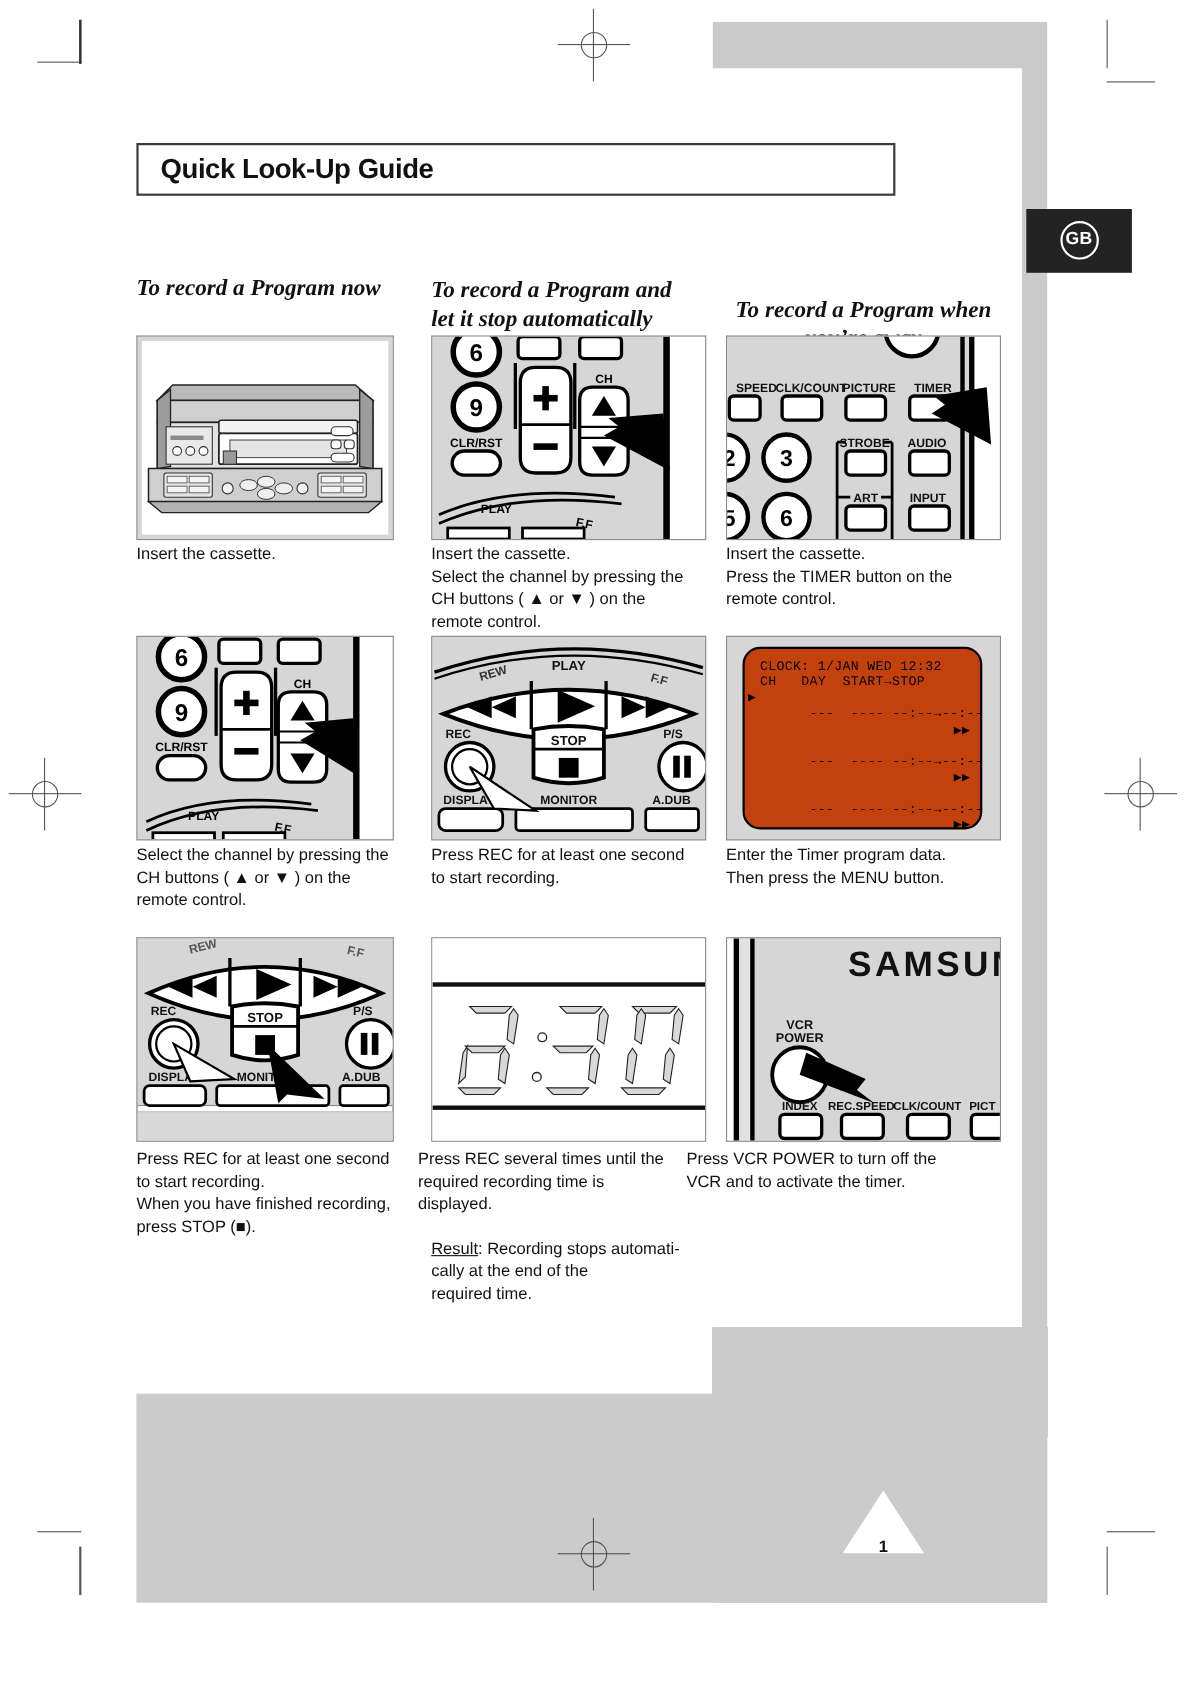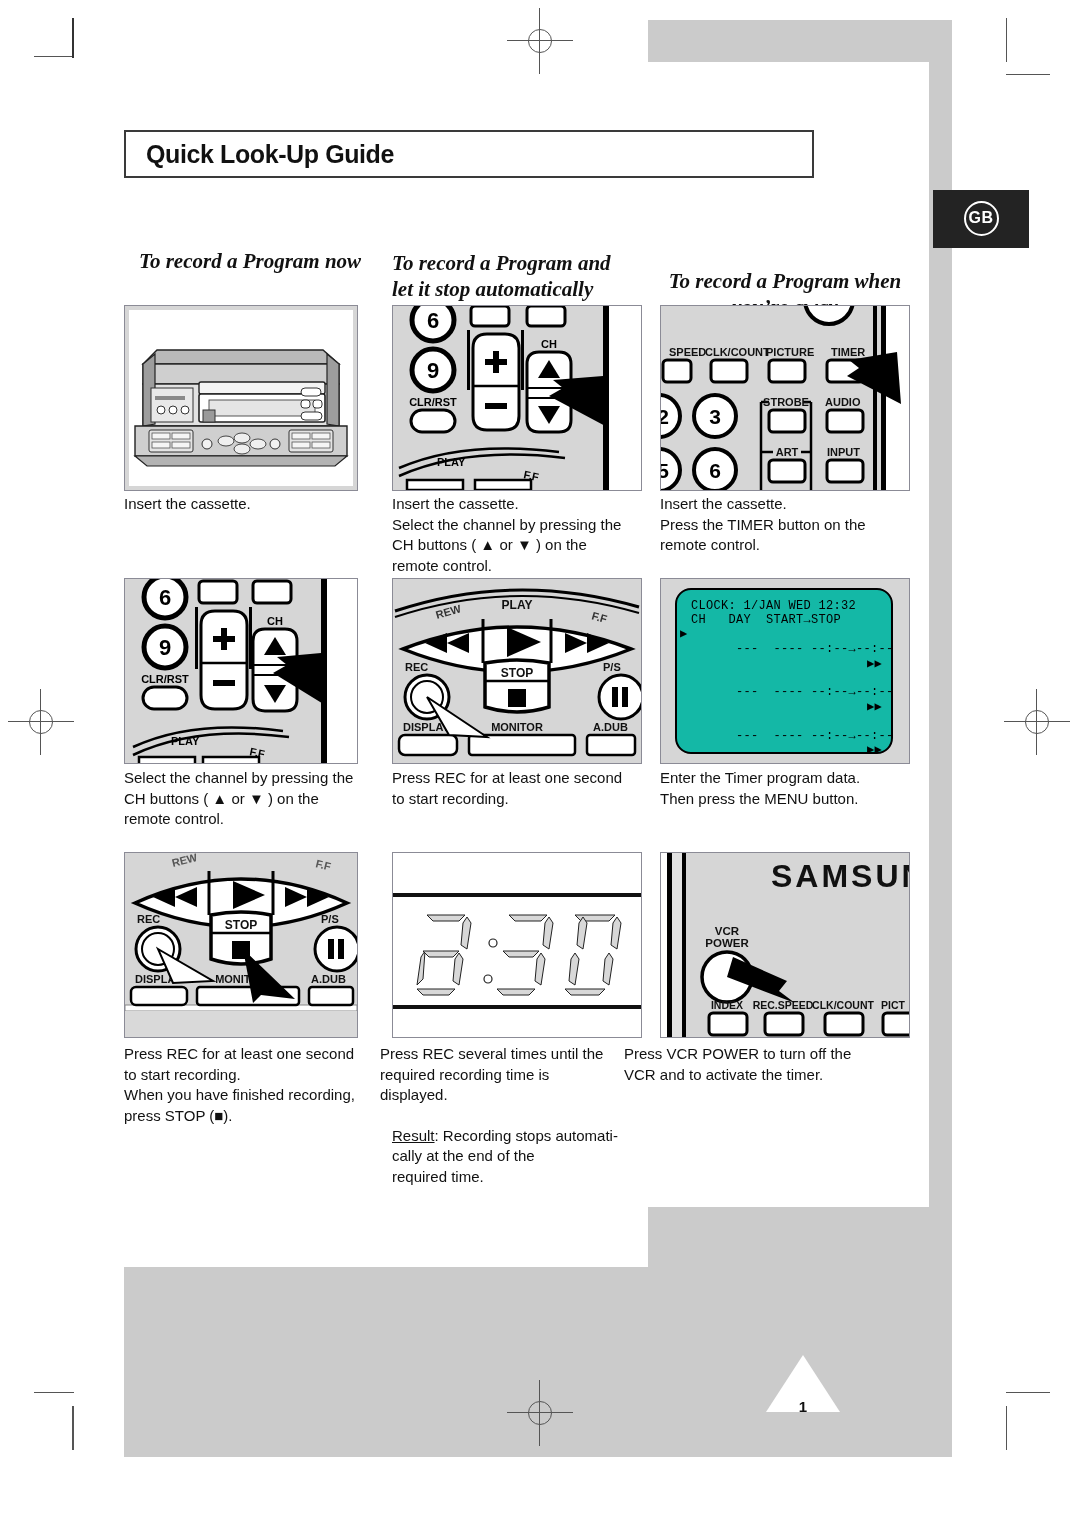--- a/index.html
+++ b/index.html
@@ -48,21 +48,21 @@
 
   
   .fig{position:absolute;width:234px;height:186px;border:1px solid #8b8b96;
        background:#d6d6d6;box-sizing:border-box;overflow:hidden;}
   .fig.wide{width:250px;}
   .fig.plain{background:#ffffff;}
 
   .cap{position:absolute;width:252px;font-size:15px;line-height:20.5px;color:#111;}
 
   
-  .osd{position:absolute;left:12px;top:10px;width:208px;height:164px;background:#14b8a6;
+  .osd{position:absolute;left:12px;top:10px;width:208px;height:164px;background:#c2410c;
        border:2px solid #000;border-radius:16px;box-sizing:border-box;
        font-family:"Liberation Mono", monospace;font-size:12px;line-height:14.4px;color:#000;
        padding:9px 0 0 0;}
   .osd .ln{padding-left:14px;white-space:pre;letter-spacing:0.3px;}
   .osd .row{white-space:pre;letter-spacing:0.3px;position:relative;padding-left:14px;}
   .osd .caret{position:absolute;left:3px;top:-1px;font-size:12px;}
   .osd .ff{float:right;margin-right:9px;}
 
   
   .pagetri{position:absolute;left:766px;top:1355px;width:0;height:0;
@@ -152,21 +152,21 @@
 <div class="titlebox">
   <div class="t">Quick Look-Up Guide</div>
 </div>
 
 <div class="gbbadge">
   <div class="ring"></div>
   <div class="lbl">GB</div>
 </div>
 
 <div class="col col1" style="top:0;height:1200px;">
-  <div class="colhead c1" style="white-space:pre-line;margin-left:15px;">To record a Program now</div>
+  <div class="colhead c1" style="white-space:pre-line;">To record a Program now</div>
 </div>
 
 <div class="fig" style="left:124px;top:305px;">
   <svg width="232" height="184" viewBox="0 0 232 184">
     <rect x="0" y="0" width="232" height="184" fill="#d6d6d6"></rect>
     <rect x="4" y="4" width="224" height="176" fill="#ffffff"></rect>
 
     <polygon points="32,44 198,44 214,58 18,58" fill="#b9b9b9" stroke="#222" stroke-width="1.4"></polygon>
     <rect x="18" y="58" width="196" height="20" fill="#cfcfcf" stroke="#222" stroke-width="1.4"></rect>
     <rect x="18" y="78" width="196" height="42" fill="#e2e2e2" stroke="#222" stroke-width="1.4"></rect>

